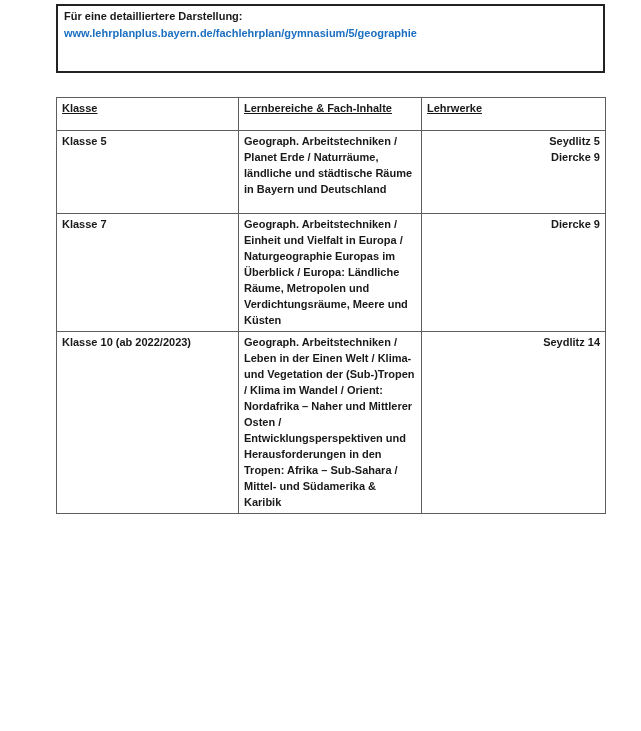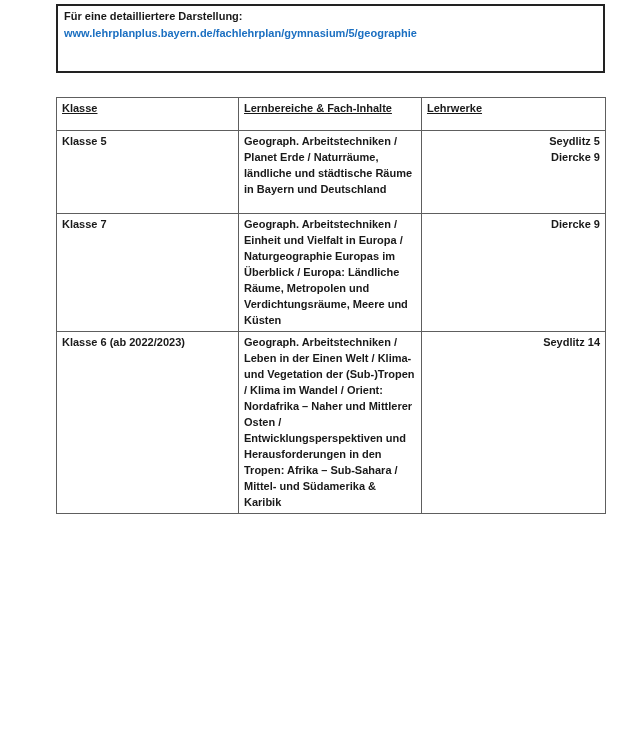--- a/index.html
+++ b/index.html
@@ -93,21 +93,21 @@
     <tr style="height:113px">
       <td>Klasse 7</td>
       <td class="content-cell">Geograph. Arbeitstechniken / Einheit und Vielfalt in Europa / Naturgeographie Europas im Überblick / Europa: Ländliche Räume, Metropolen und Verdichtungsräume, Meere und Küsten</td>
       <td>
         <span class="lw-line">Diercke 9</span>
         <span class="lw-line"></span>
       </td>
     </tr>
 
     <tr style="height:179px">
-      <td>Klasse 6 (ab 2022/2023)</td>
+      <td>Klasse 10 (ab 2022/2023)</td>
       <td class="content-cell">Geograph. Arbeitstechniken / Leben in der Einen Welt / Klima- und Vegetation der (Sub-)Tropen / Klima im Wandel / Orient: Nordafrika – Naher und Mittlerer Osten / Entwicklungsperspektiven und Herausforderungen in den Tropen: Afrika – Sub-Sahara / Mittel- und Südamerika &amp; Karibik</td>
       <td>
         <span class="lw-line">Seydlitz 14</span>
         <span class="lw-line"></span>
       </td>
     </tr>
 
 
 
   </tbody>

